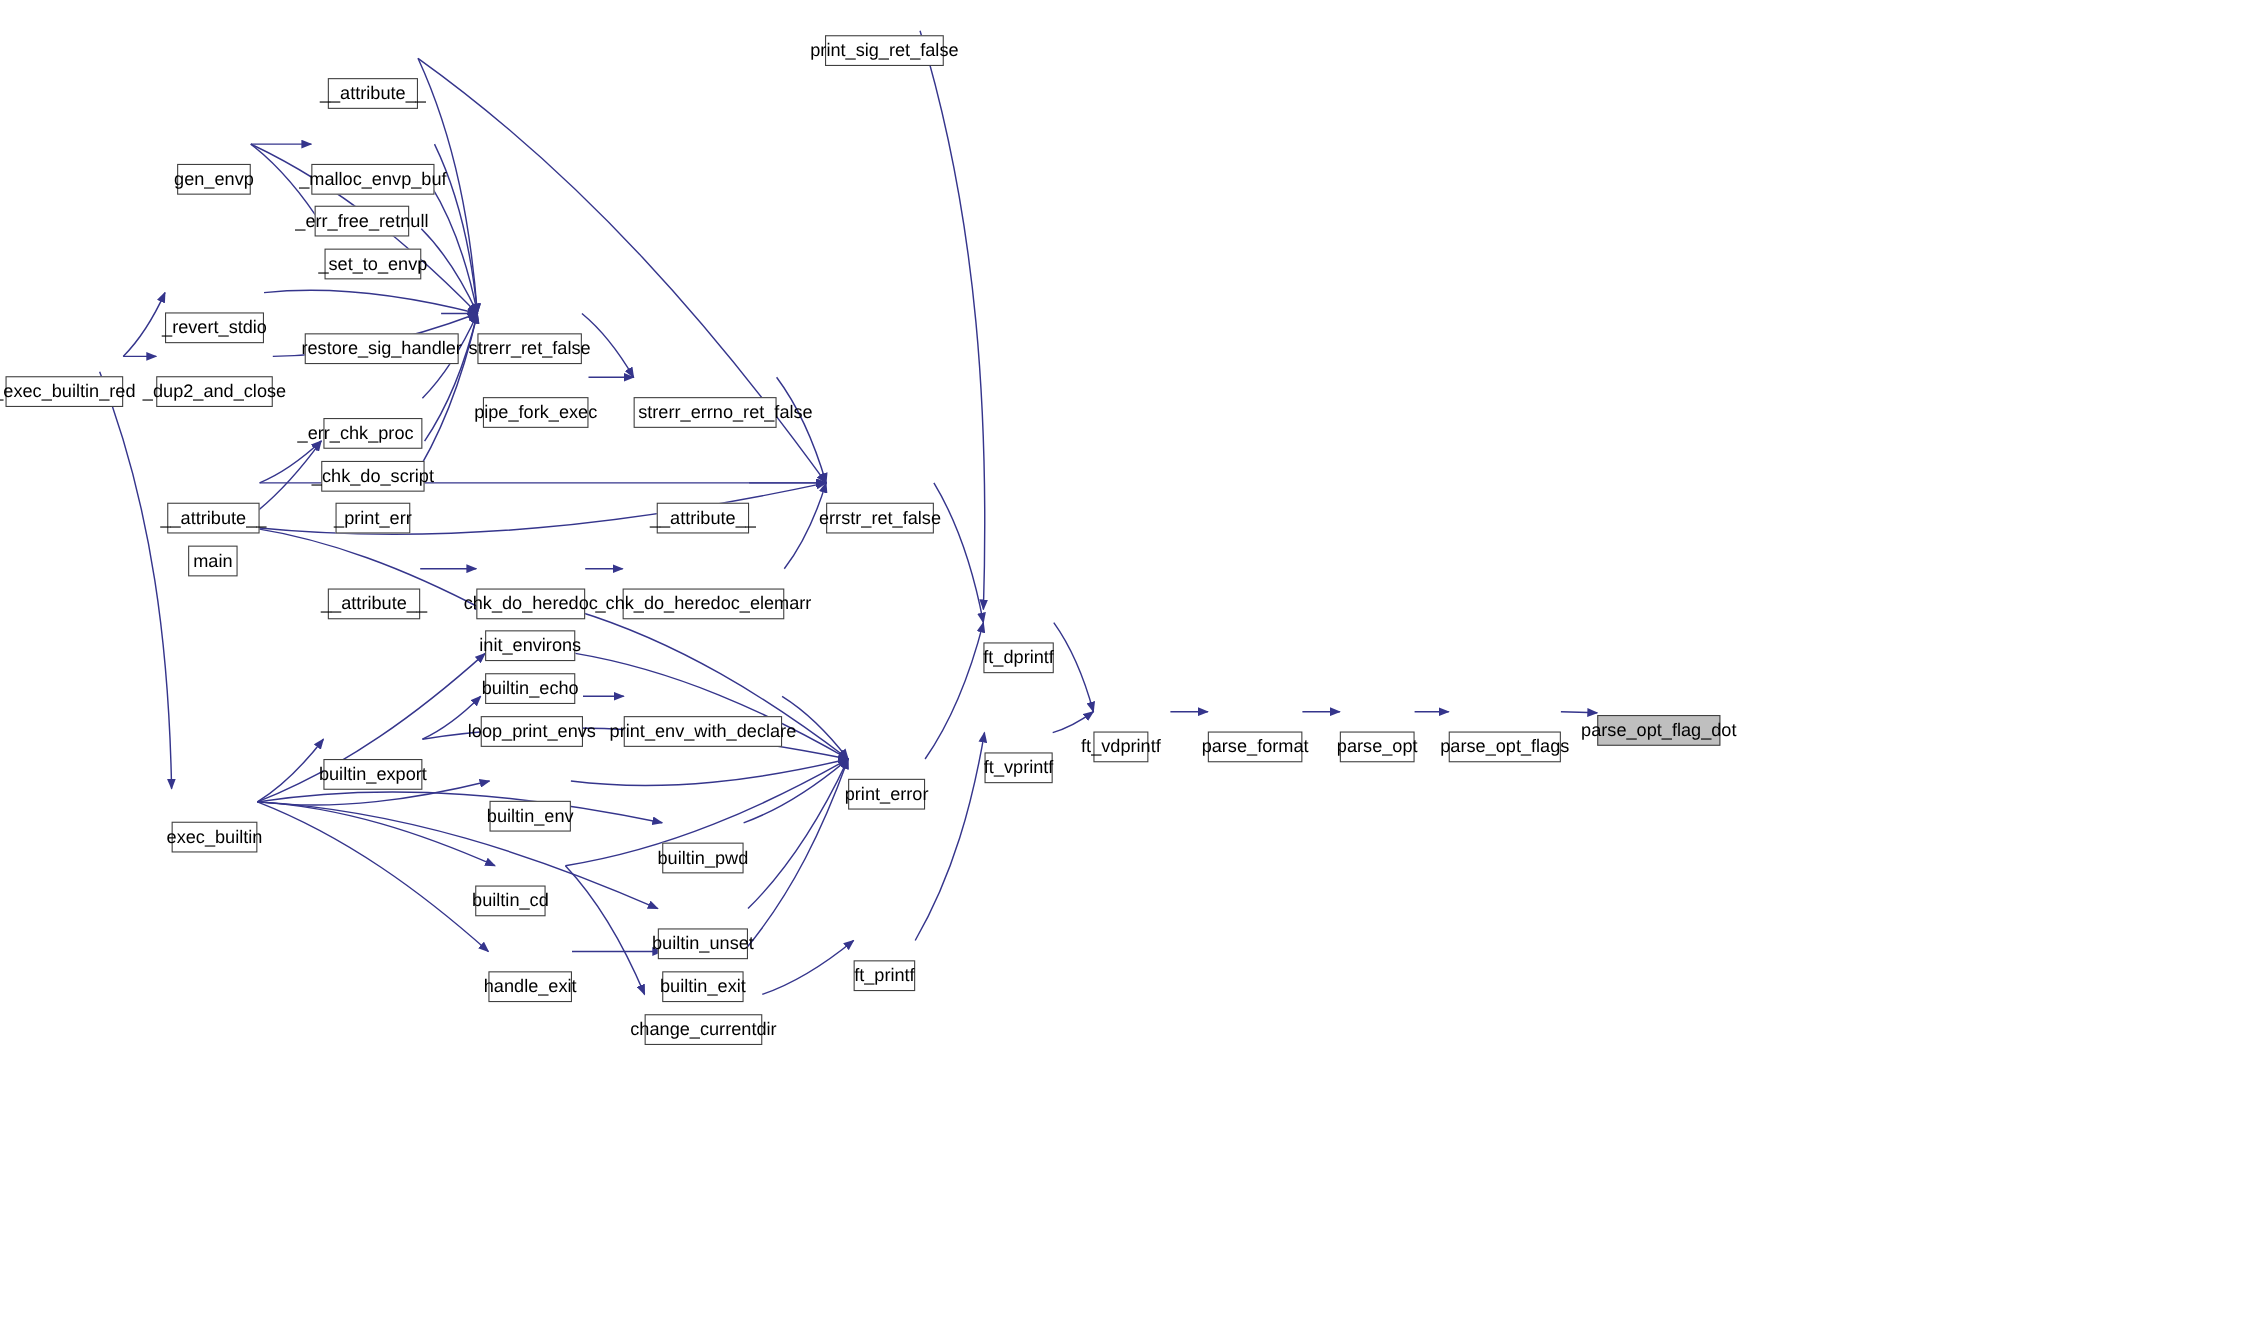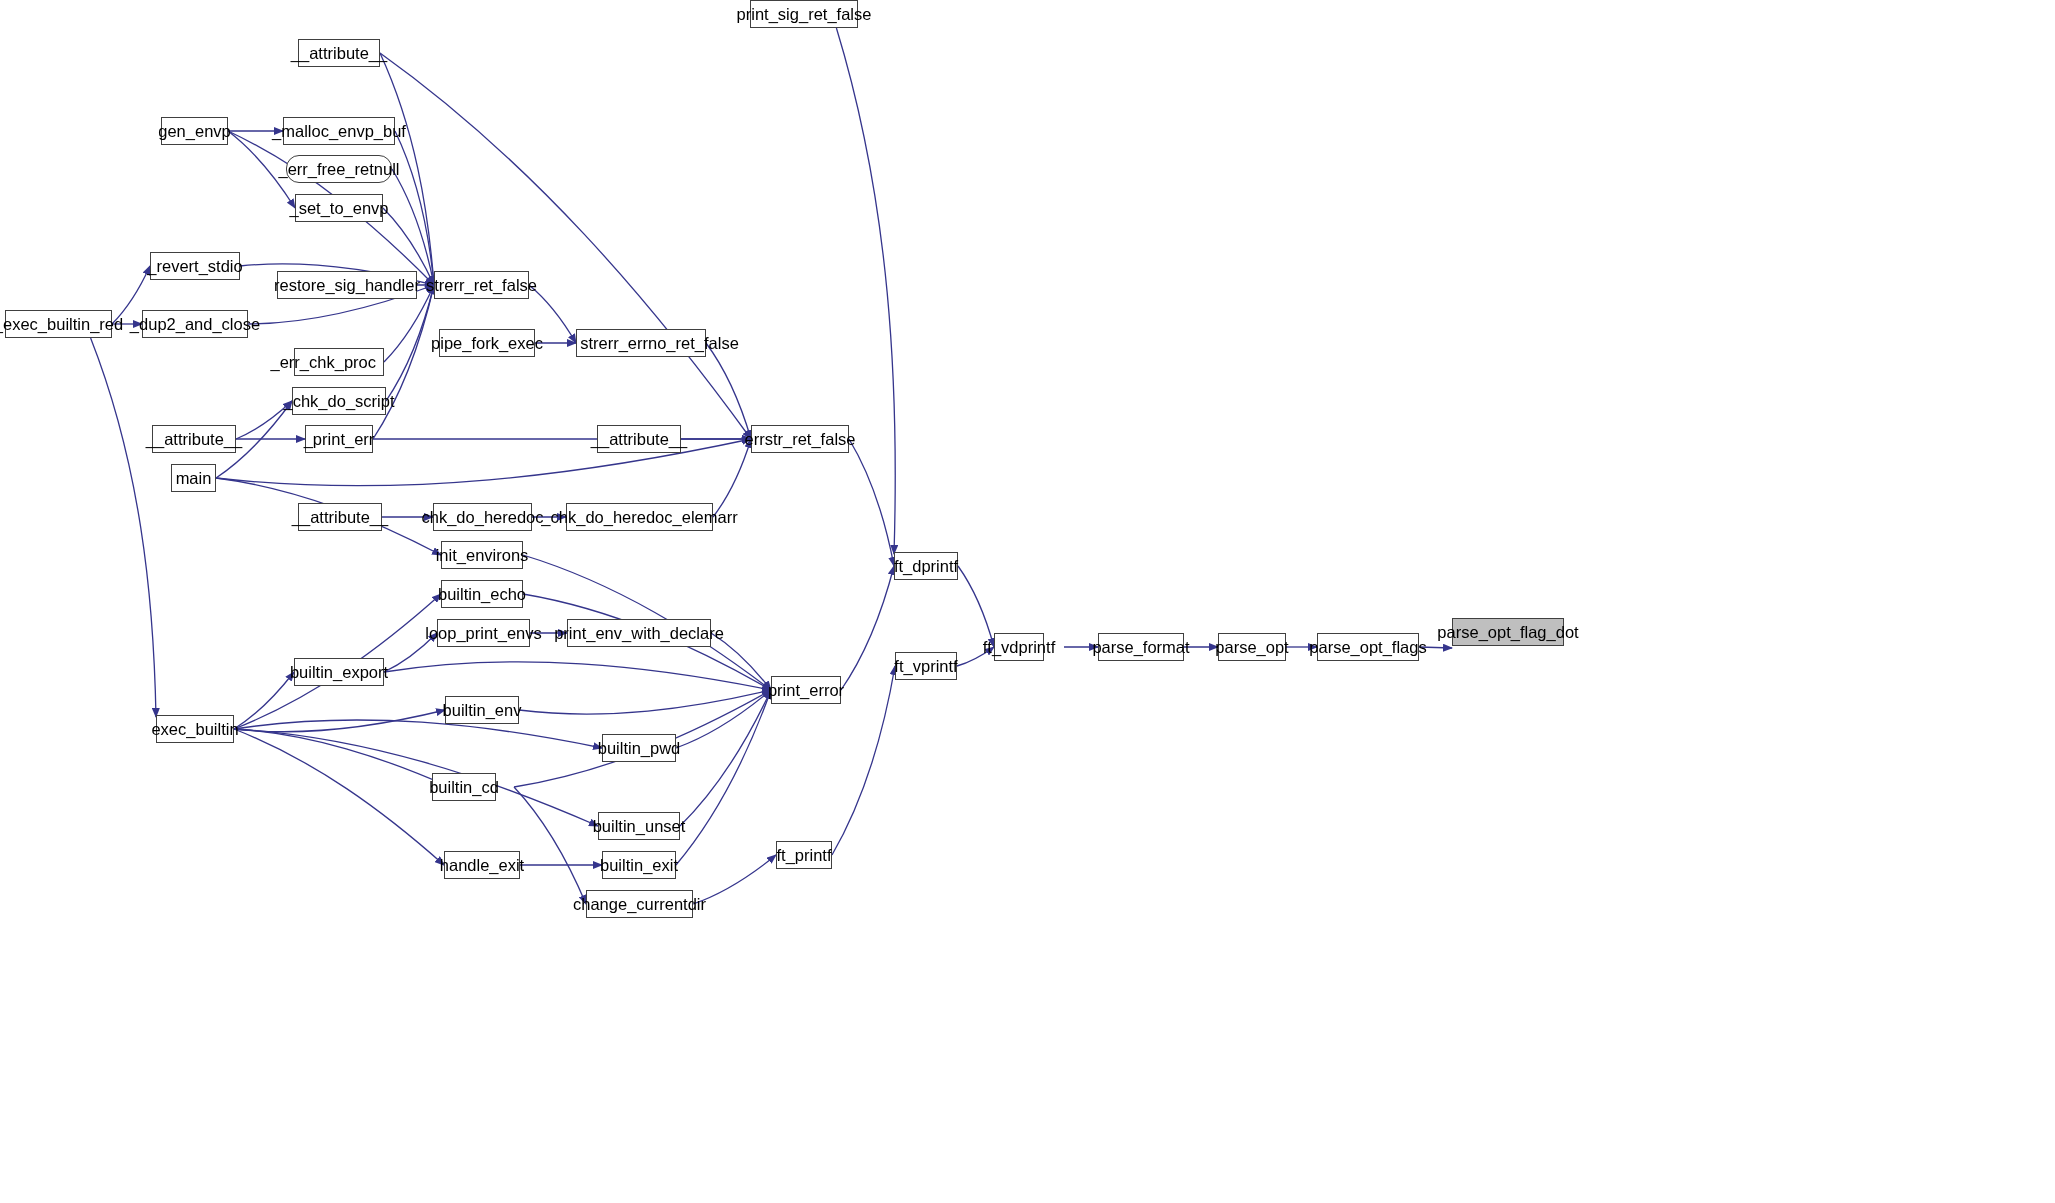--- a/index.html
+++ b/index.html
@@ -32,20 +32,21 @@
     color: #000000;
     font-size: 16.5px;
     line-height: 1;
     display: flex;
     align-items: center;
     justify-content: center;
     white-space: nowrap;
     height: 28px;
     padding: 0 7px;
     letter-spacing: 0px;
+    margin-top: 32px;
   }
   .node.highlight {
     background: #bfbfbf;
   }
   .node-label {
     display: block;
     pointer-events: none;
   }
 </style>
 </head>
@@ -128,21 +129,21 @@
       </div>
       <div class="node" style="left: 298px; top: 39px; width: 82px;">
         <span class="node-label">__attribute__</span>
       </div>
       <div class="node" style="left: 161px; top: 117px; width: 67px;">
         <span class="node-label">gen_envp</span>
       </div>
       <div class="node" style="left: 283px; top: 117px; width: 112px;">
         <span class="node-label">_malloc_envp_buf</span>
       </div>
-      <div class="node" style="left: 286px; top: 155px; width: 106px; border-radius: 13px;">
+      <div class="node" style="left: 286px; top: 155px; width: 86px;">
         <span class="node-label">_err_free_retnull</span>
       </div>
       <div class="node" style="left: 295px; top: 194px; width: 88px;">
         <span class="node-label">_set_to_envp</span>
       </div>
       <div class="node" style="left: 150px; top: 252px; width: 90px; align-items: center;">
         <span class="node-label">_revert_stdio</span>
       </div>
       <div class="node" style="left: 277px; top: 271px; width: 140px;">
         <span class="node-label">restore_sig_handler</span>

